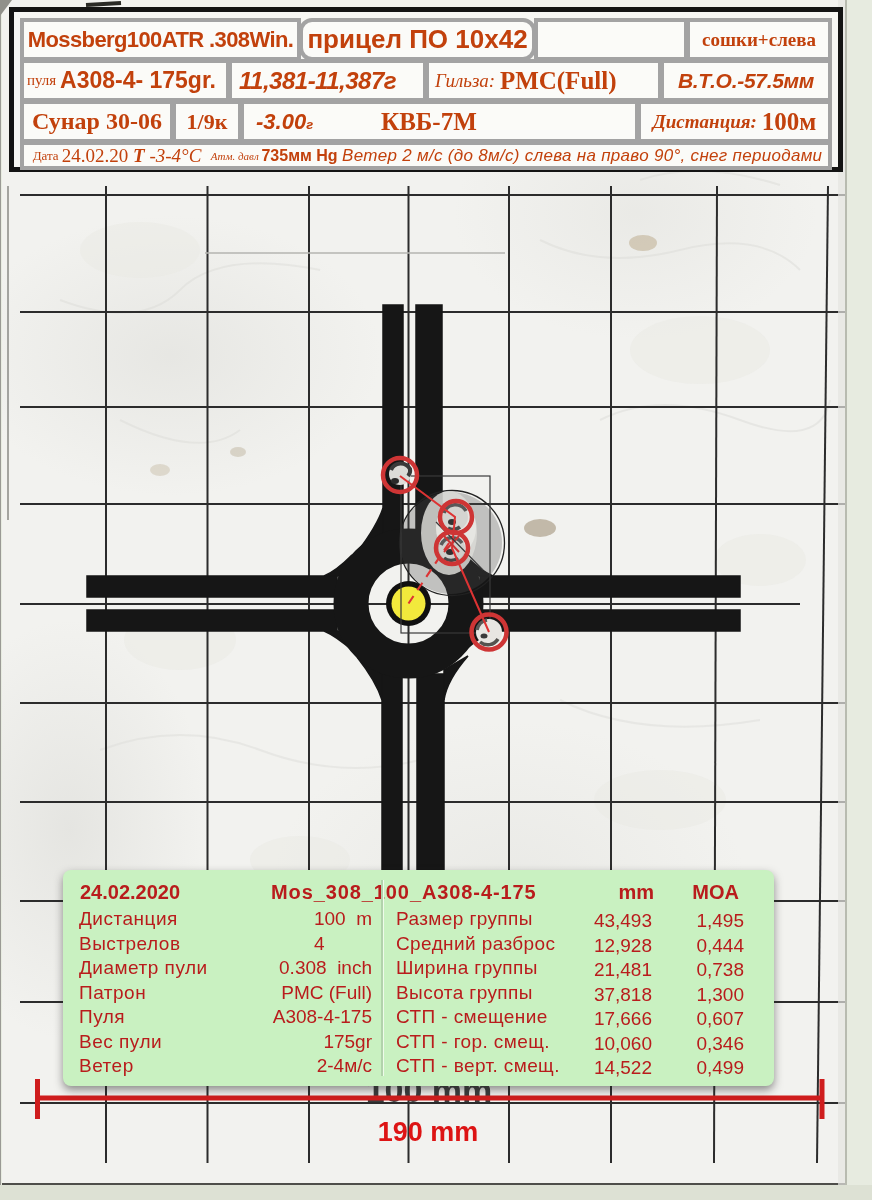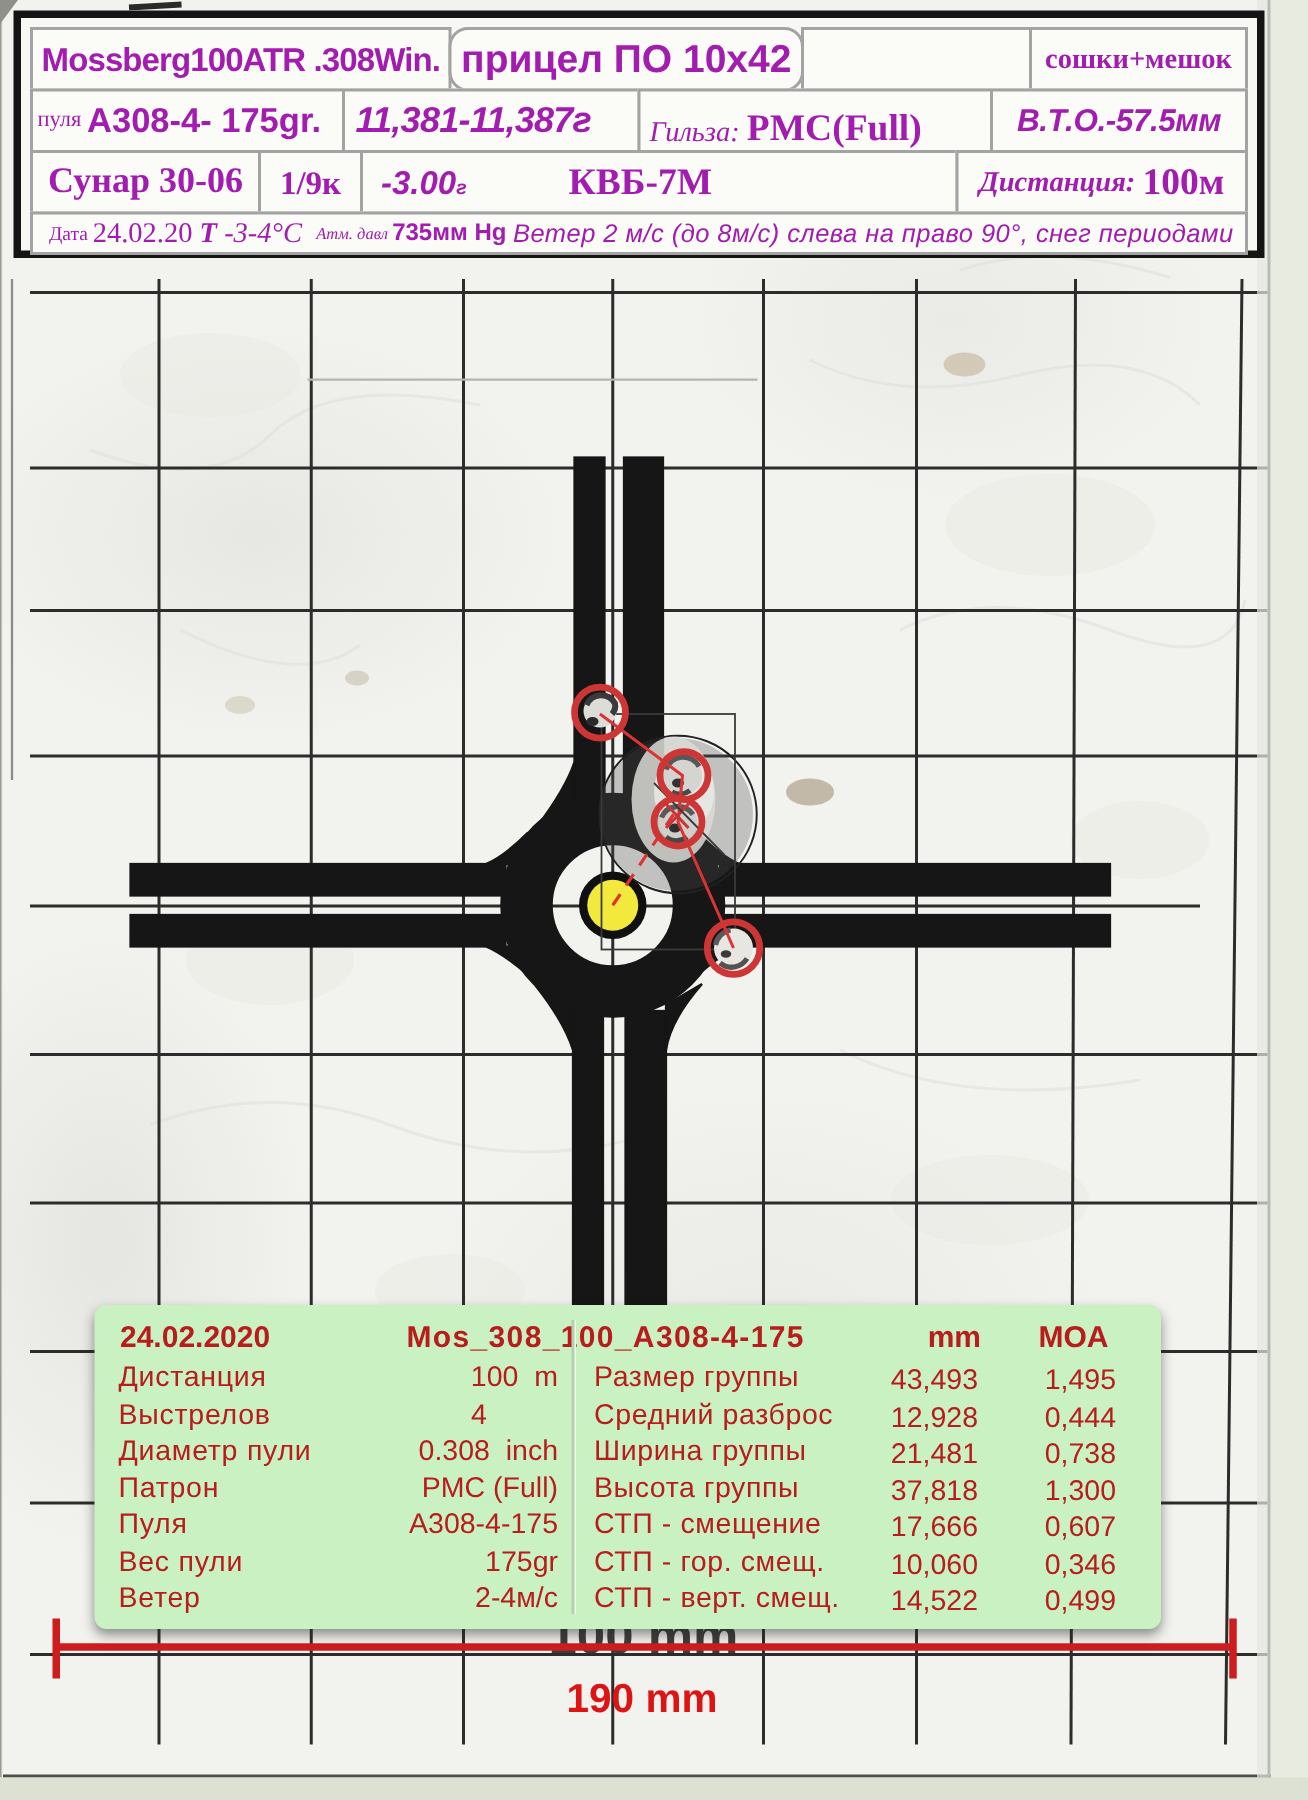--- a/index.html
+++ b/index.html
@@ -1,20 +1,20 @@
 <!DOCTYPE html>
 <html><head>
 <meta charset="utf-8">
 <style>
   html,body{margin:0;padding:0;}
   body{width:872px;height:1200px;position:relative;overflow:hidden;
        background:#e7ebe0;font-family:"Liberation Sans",sans-serif;}
   .abs{position:absolute;}
-  .cell{position:absolute;box-sizing:border-box;border:2px solid #a3a3a3;background:#fbfbf8;
-        display:flex;align-items:center;justify-content:center;color:#a21caf;}
+  .cell{position:absolute;box-sizing:border-box;border:4px solid #a3a3a3;background:#fbfbf8;
+        display:flex;align-items:center;justify-content:center;color:#c2410c;}
   .g{position:absolute;}
 </style>
 </head>
 <body>
 
 <div class="abs" id="paper" style="left:2px;top:0;width:845px;height:1185px;background:#f2f2ef;
   background-image:
     radial-gradient(ellipse 300px 200px at 20% 30%, rgba(210,210,205,0.35), rgba(0,0,0,0) 70%),
     radial-gradient(ellipse 260px 180px at 75% 18%, rgba(215,215,210,0.3), rgba(0,0,0,0) 70%),
     radial-gradient(ellipse 340px 240px at 60% 75%, rgba(214,214,209,0.3), rgba(0,0,0,0) 70%),
@@ -192,30 +192,30 @@
 </svg>
 
 <div class="abs" style="left:9px;top:7px;width:824px;height:155px;border:5px solid #141414;background:#f7f7f4;"></div>
 
 <div class="cell" style="left:20px;top:18px;width:281px;height:43px;font-family:'Liberation Sans',sans-serif;font-weight:bold;font-size:22px;letter-spacing:-0.6px;white-space:nowrap;">Mossberg100ATR .308Win.</div>
 
 <div class="cell" style="left:299px;top:18px;width:237px;height:43px;font-family:'Liberation Sans',sans-serif;font-weight:bold;font-size:26px;border-radius:13px;">прицел ПО 10х42</div>
 
 <div class="cell" style="left:534px;top:18px;width:154px;height:43px;"></div>
 
-<div class="cell" style="left:686px;top:18px;width:146px;height:43px;font-family:'Liberation Serif',serif;font-weight:bold;font-size:19px;">сошки+мешок</div>
+<div class="cell" style="left:686px;top:18px;width:146px;height:43px;font-family:'Liberation Serif',serif;font-weight:bold;font-size:19px;">сошки+слева</div>
 
 <div class="cell" style="left:20px;top:59px;width:210px;height:43px;justify-content:flex-start;padding-left:3px;">
     <span style="font-family:'Liberation Serif',serif;font-size:15px;">пуля&nbsp;</span>
     <span style="font-family:'Liberation Sans',sans-serif;font-weight:bold;font-size:23px;">А308-4- 175gr.</span>
   </div>
 
 <div class="cell" style="left:228px;top:59px;width:199px;height:43px;justify-content:flex-start;padding-left:7px;font-family:'Liberation Sans',sans-serif;font-weight:bold;font-style:italic;font-size:24px;letter-spacing:-0.5px;">11,381-11,387г</div>
 
-<div class="cell" style="left:425px;top:59px;width:237px;height:43px;justify-content:flex-start;padding-left:6px;align-items:flex-end;">
+<div class="cell" style="left:425px;top:59px;width:237px;height:43px;justify-content:flex-start;padding-left:6px;">
     <span style="font-family:'Liberation Serif',serif;font-style:italic;font-size:19px;">Гильза:&nbsp;</span>
     <span style="font-family:'Liberation Serif',serif;font-weight:bold;font-size:25px;">PMC(Full)</span>
   </div>
 
 <div class="cell" style="left:660px;top:59px;width:172px;height:43px;font-family:'Liberation Sans',sans-serif;font-weight:bold;font-style:italic;font-size:21px;letter-spacing:-0.3px;">В.Т.О.-57.5мм</div>
 
 <div class="cell" style="left:20px;top:100px;width:154px;height:43px;font-family:'Liberation Serif',serif;font-weight:bold;font-size:24px;">Сунар 30-06</div>
 
 <div class="cell" style="left:172px;top:100px;width:70px;height:43px;font-family:'Liberation Serif',serif;font-weight:bold;font-size:22px;">1/9к</div>
 

